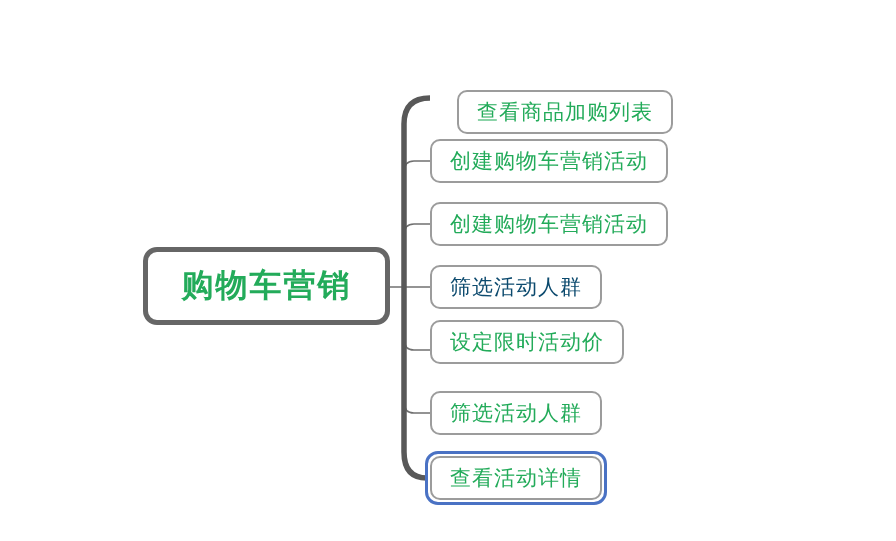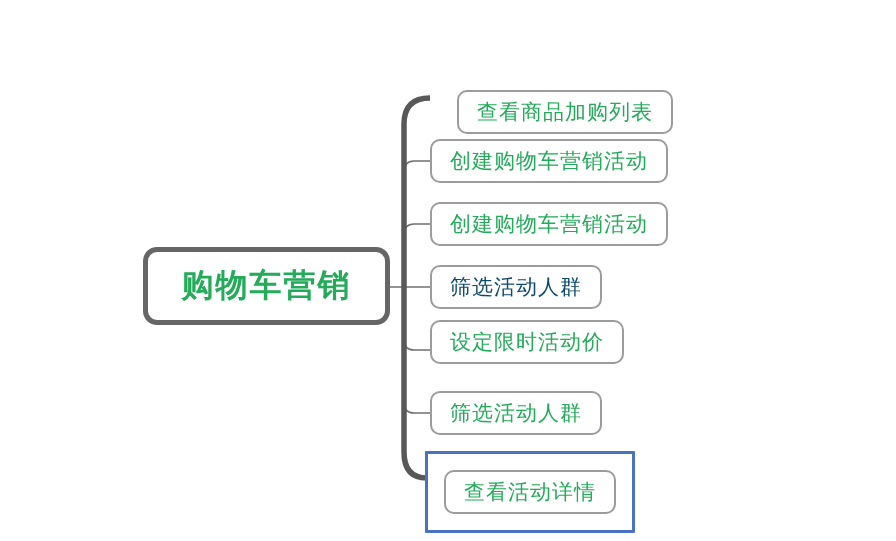--- a/index.html
+++ b/index.html
@@ -60,22 +60,22 @@
     color: #23ab5a;
     font-size: 21px;
     letter-spacing: 1px;
     white-space: nowrap;
   }
   .selection-ring {
     position: absolute;
     left: 425px;
     box-sizing: border-box;
     border: 3px solid #4a72c4;
-    border-radius: 1px;
-    padding: 16px;
+    border-radius: 13px;
+    padding: 2px;
     background: transparent;
     display: inline-block;
   }
   .selection-ring .child-node {
     position: static;
     left: auto;
     top: auto;
     display: inline-flex;
   }
 </style>

